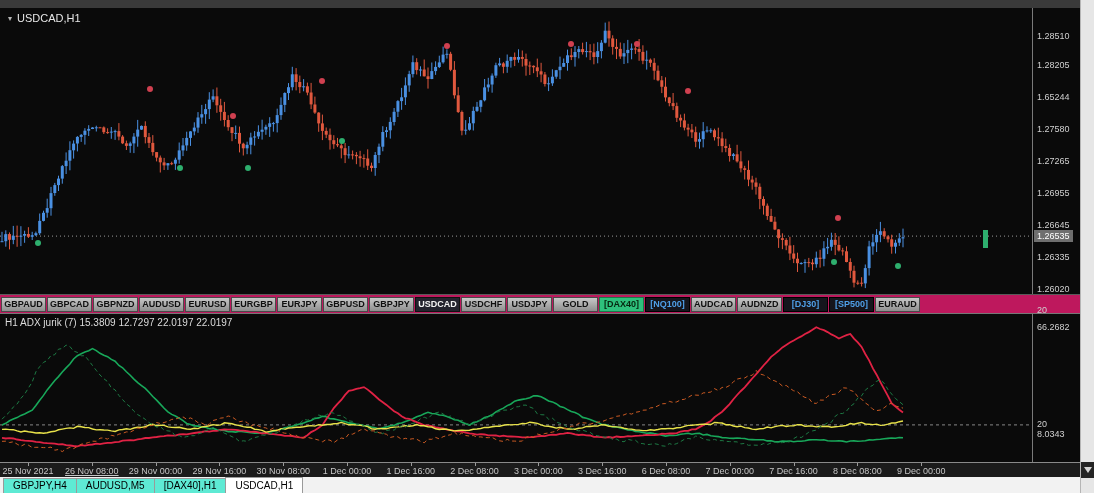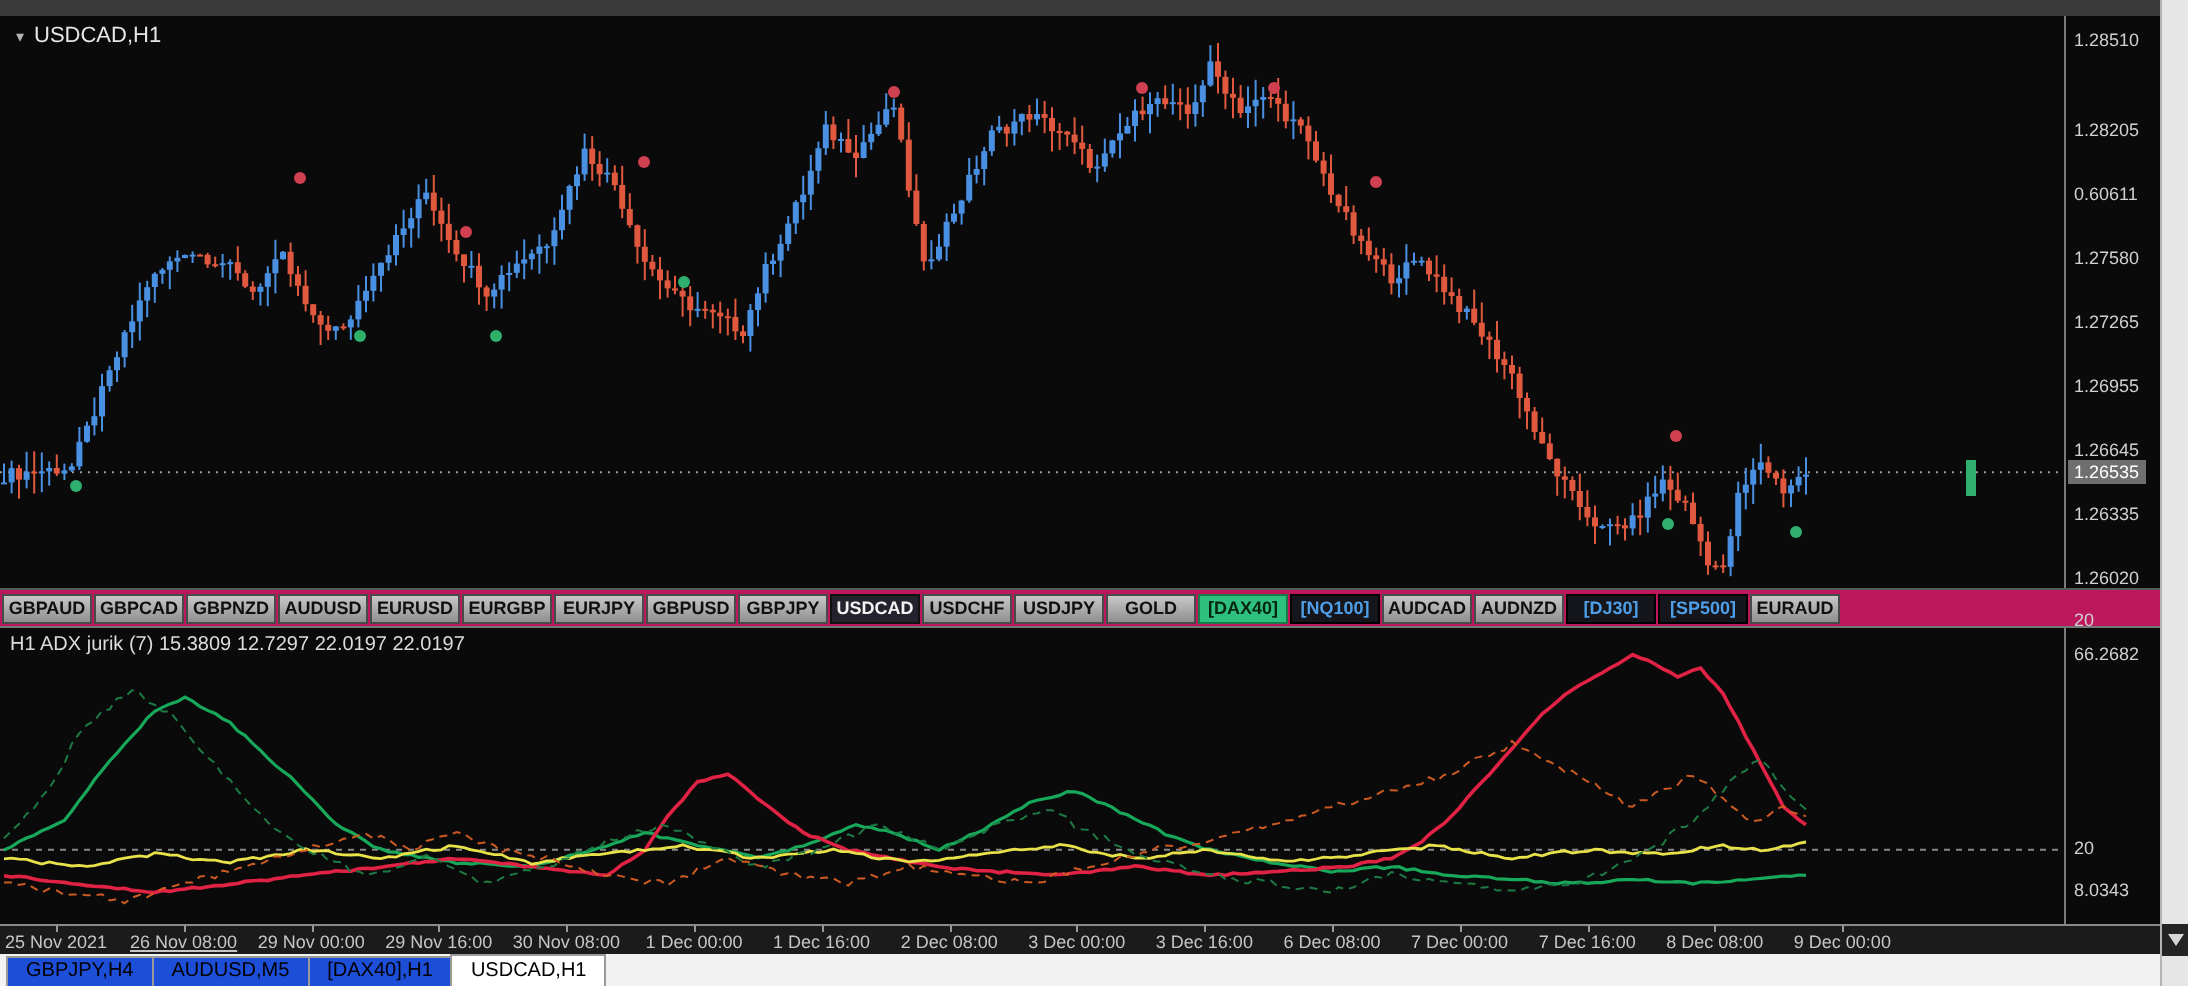--- a/index.html
+++ b/index.html
@@ -21,21 +21,21 @@
   #ind-svg{position:absolute;left:0;top:1px;width:1032px;height:148px;}
   #ind-label{position:absolute;left:5px;top:3px;font-size:10px;color:#dcdcdc;white-space:nowrap;}
   #ind-axis{position:absolute;left:1032px;top:313px;width:48px;height:149px;background:#0a0a0a;border-left:1px solid #7a7a7a;border-top:1px solid #777;z-index:3;}
   #time-axis{position:absolute;left:0;top:462px;width:1080px;height:15px;background:#1b1b1b;border-top:1px solid #8a8a8a;}
   .tick{position:absolute;top:0;width:1px;height:3px;background:#9a9a9a;}
   .tlabel{position:absolute;top:3px;transform:translateX(-50%);font-size:9px;color:#c6c6c6;white-space:nowrap;}
   #scrollbar{position:absolute;left:1080px;top:0;width:14px;height:493px;background:#e6e6e6;border-left:1px solid #b5b5b5;}
   #scroll-arrow{position:absolute;left:0;top:462px;width:13px;height:16px;background:#242424;display:flex;align-items:center;justify-content:center;cursor:pointer;}
   #scroll-arrow .tri{width:0;height:0;border-left:4px solid transparent;border-right:4px solid transparent;border-top:6px solid #d6d6d6;}
   #tab-bar{position:absolute;left:0;top:477px;width:1080px;height:16px;background:#f2f2f2;display:flex;align-items:flex-end;padding-left:3px;}
-  .chart-tab{height:15px;line-height:14px;padding:0 9px;font-size:10px;color:#000;background:#1d4ed8;border:1px solid #9a9a9a;border-bottom:none;margin-right:-1px;cursor:pointer;white-space:nowrap;}
+  .chart-tab{height:15px;line-height:14px;padding:0 9px;font-size:10px;color:#000;background:#5eead4;border:1px solid #9a9a9a;border-bottom:none;margin-right:-1px;cursor:pointer;white-space:nowrap;}
   .chart-tab.active{background:#fff;height:16px;line-height:15px;}
 </style>
 </head>
 <body>
 
 <div id="app">
 
   <div id="chart-area">
     <svg id="main-svg" xmlns="http://www.w3.org/2000/svg" viewBox="0 0 1032 286">
         <line x1="0" y1="228.1" x2="1032" y2="228.1" stroke="#9a9a9a" stroke-width="1" stroke-dasharray="1 3"></line>
@@ -535,23 +535,23 @@
         <circle cx="898" cy="258" r="3" fill="#2eaf6e"></circle>
         <rect x="983" y="222" width="5" height="18" fill="#2eaf6e"></rect>
       </svg>
     <div id="chart-title">
       <span id="collapse-icon">▾</span>
       <span>USDCAD,H1</span>
     </div>
   </div>
 
   <div id="main-axis">
-      <div class="axlabel" style="top: 7px;">1.28510</div>
+      <div class="axlabel" style="top: 23px;">1.28510</div>
       <div class="axlabel" style="top: 51.8925px;">1.28205</div>
-      <div class="axlabel" style="top: 84.1828px;">0.60611</div>
+      <div class="axlabel" style="top: 84.1828px;">1.65244</div>
       <div class="axlabel" style="top: 115.961px;">1.27580</div>
       <div class="axlabel" style="top: 148.251px;">1.27265</div>
       <div class="axlabel" style="top: 180.029px;">1.26955</div>
       <div class="axlabel" style="top: 211.806px;">1.26645</div>
       <div class="axlabel" style="top: 243.584px; text-align: center;">1.26335</div>
       <div class="axlabel" style="top: 275.875px;">1.26020</div>
       <div class="price-badge" style="top: 222.082px;">1.26535</div>
     </div>
 
   <div id="symbol-bar">
@@ -586,21 +586,21 @@
         <polyline points="2.0,104.2 5.8,100.4 9.5,97.0 13.3,92.0 17.1,89.0 20.9,83.3 24.6,79.2 28.4,73.0 32.2,67.0 35.9,56.8 39.7,51.6 43.5,47.4 47.2,45.5 51.0,40.4 54.8,39.7 58.5,34.2 62.3,33.5 66.1,30.1 69.9,31.5 73.6,36.1 77.4,37.4 81.2,40.8 84.9,40.7 88.7,45.5 92.5,50.5 96.3,55.4 100.0,60.0 103.8,63.7 107.6,66.6 111.3,72.8 115.1,74.9 118.9,80.4 122.6,84.6 126.4,88.8 130.2,91.8 133.9,96.2 137.7,99.6 141.5,101.8 145.3,104.3 149.0,107.6 152.8,109.8 156.6,112.1 160.3,111.5 164.1,115.2 167.9,115.9 171.7,116.3 175.4,121.1 179.2,120.6 183.0,122.5 186.7,121.6 190.5,120.7 194.3,120.7 198.0,118.9 201.8,117.9 205.6,115.7 209.3,114.5 213.1,112.5 216.9,114.5 220.7,116.0 224.4,118.2 228.2,119.7 232.0,121.7 235.7,123.2 239.5,126.5 243.3,125.8 247.1,126.3 250.8,124.0 254.6,122.6 258.4,121.7 262.1,120.0 265.9,120.3 269.7,118.7 273.4,118.6 277.2,117.9 281.0,114.6 284.8,114.1 288.5,110.8 292.3,110.9 296.1,108.9 299.8,108.6 303.6,104.4 307.4,105.1 311.1,104.3 314.9,102.8 318.7,100.0 322.4,101.1 326.2,100.1 330.0,97.2 333.8,98.2 337.5,100.4 341.3,100.4 345.1,102.8 348.8,105.8 352.6,106.4 356.4,109.3 360.1,109.2 363.9,110.8 367.7,113.2 371.5,115.8 375.2,117.4 379.0,116.8 382.8,118.8 386.5,115.5 390.3,114.8 394.1,115.1 397.9,111.9 401.6,111.0 405.4,112.4 409.2,109.1 412.9,108.4 416.7,107.1 420.5,103.7 424.2,102.2 428.0,103.7 431.8,99.7 435.6,97.9 439.3,97.0 443.1,98.9 446.9,102.0 450.6,101.1 454.4,103.7 458.2,106.2 461.9,105.3 465.7,108.1 469.5,109.6 473.3,109.3 477.0,105.7 480.8,105.6 484.6,103.6 488.3,102.4 492.1,101.3 495.9,97.6 499.6,96.4 503.4,95.2 507.2,95.0 510.9,94.5 514.7,92.0 518.5,91.7 522.3,90.2 526.0,90.1 529.8,92.0 533.6,93.5 537.3,98.9 541.1,99.7 544.9,99.9 548.6,104.4 552.4,103.0 556.2,107.0 560.0,108.3 563.7,109.4 567.5,112.3 571.3,113.1 575.0,114.9 578.8,115.9 582.6,115.2 586.4,116.4 590.1,117.3 593.9,120.2 597.7,120.7 601.4,121.7 605.2,122.2 609.0,121.7 612.7,124.6 616.5,124.1 620.3,126.3 624.0,126.7 627.8,124.3 631.6,125.2 635.4,125.2 639.1,128.4 642.9,128.6 646.7,129.7 650.4,129.3 654.2,128.6 658.0,129.4 661.8,130.8 665.5,131.2 669.3,128.6 673.1,129.7 676.8,128.6 680.6,126.6 684.4,124.3 688.1,123.4 691.9,124.1 695.7,121.0 699.5,121.9 703.2,123.9 707.0,124.8 710.8,125.3 714.5,124.4 718.3,125.7 722.1,125.6 725.8,126.3 729.6,126.6 733.4,126.7 737.1,126.9 740.9,128.9 744.7,128.4 748.5,130.3 752.2,130.0 756.0,130.2 759.8,130.3 763.5,128.6 767.3,129.5 771.1,128.0 774.9,127.1 778.6,127.9 782.4,127.6 786.2,127.3 789.9,126.7 793.7,123.6 797.5,121.4 801.2,122.6 805.0,120.0 808.8,117.2 812.5,115.9 816.3,115.1 820.1,111.7 823.9,110.1 827.6,107.8 831.4,107.3 835.2,101.3 838.9,98.6 842.7,98.5 846.5,96.1 850.3,91.4 854.0,88.7 857.8,83.0 861.6,80.8 865.3,75.1 869.1,72.1 872.9,70.3 876.6,66.2 880.4,64.9 884.2,68.3 888.0,74.6 891.7,79.1 895.5,83.5 899.3,86.6 903.0,89.7 " fill="none" stroke="#1d7a44" stroke-width="1" stroke-dasharray="4 3"></polyline>
         <polyline points="2.0,126.3 5.8,126.2 9.5,127.5 13.3,126.8 17.1,129.1 20.9,131.2 24.6,129.3 28.4,130.2 32.2,132.5 35.9,132.3 39.7,132.3 43.5,132.6 47.2,132.7 51.0,132.1 54.8,135.2 58.5,134.5 62.3,136.6 66.1,133.8 69.9,132.4 73.6,133.6 77.4,131.4 81.2,129.2 84.9,128.6 88.7,127.5 92.5,126.2 96.3,126.3 100.0,123.2 103.8,122.8 107.6,124.2 111.3,120.3 115.1,121.1 118.9,119.1 122.6,118.4 126.4,116.9 130.2,117.1 133.9,115.2 137.7,113.1 141.5,113.5 145.3,112.8 149.0,110.9 152.8,110.4 156.6,107.5 160.3,108.5 164.1,107.5 167.9,106.4 171.7,104.4 175.4,104.1 179.2,102.7 183.0,101.9 186.7,104.3 190.5,102.9 194.3,104.8 198.0,107.7 201.8,108.0 205.6,110.3 209.3,109.2 213.1,105.5 216.9,104.5 220.7,103.1 224.4,102.7 228.2,101.0 232.0,101.9 235.7,104.5 239.5,106.7 243.3,106.0 247.1,107.5 250.8,111.2 254.6,109.2 258.4,111.0 262.1,112.4 265.9,112.9 269.7,115.0 273.4,113.1 277.2,114.7 281.0,117.2 284.8,118.2 288.5,118.3 292.3,120.7 296.1,120.1 299.8,123.2 303.6,122.9 307.4,122.3 311.1,123.2 314.9,124.1 318.7,125.1 322.4,126.8 326.2,124.6 330.0,125.2 333.8,127.7 337.5,125.0 341.3,123.0 345.1,123.7 348.8,118.9 352.6,119.2 356.4,117.2 360.1,115.1 363.9,113.9 367.7,115.9 371.5,115.8 375.2,116.0 379.0,117.8 382.8,118.3 386.5,119.3 390.3,122.4 394.1,121.6 397.9,121.8 401.6,124.4 405.4,123.3 409.2,124.3 412.9,123.7 416.7,124.2 420.5,126.4 424.2,127.8 428.0,124.2 431.8,124.3 435.6,122.4 439.3,123.9 443.1,121.7 446.9,120.5 450.6,119.7 454.4,117.0 458.2,120.4 461.9,117.8 465.7,120.5 469.5,121.1 473.3,120.5 477.0,122.0 480.8,121.9 484.6,122.5 488.3,122.7 492.1,122.4 495.9,124.5 499.6,125.8 503.4,126.4 507.2,124.4 510.9,126.0 514.7,126.1 518.5,126.3 522.3,126.0 526.0,122.3 529.8,121.0 533.6,122.4 537.3,119.1 541.1,119.9 544.9,118.5 548.6,117.9 552.4,117.1 556.2,116.2 560.0,113.5 563.7,113.2 567.5,113.7 571.3,111.1 575.0,111.1 578.8,108.2 582.6,107.8 586.4,108.0 590.1,109.2 593.9,108.0 597.7,107.1 601.4,106.8 605.2,105.4 609.0,103.7 612.7,102.9 616.5,101.3 620.3,100.8 624.0,99.9 627.8,98.2 631.6,99.1 635.4,97.3 639.1,96.7 642.9,95.2 646.7,95.0 650.4,92.9 654.2,92.5 658.0,90.8 661.8,88.8 665.5,88.6 669.3,86.4 673.1,87.4 676.8,86.9 680.6,84.8 684.4,84.3 688.1,82.4 691.9,80.2 695.7,80.1 699.5,80.3 703.2,77.9 707.0,77.7 710.8,77.0 714.5,73.6 718.3,75.6 722.1,72.4 725.8,72.5 729.6,70.5 733.4,66.8 737.1,64.1 740.9,63.2 744.7,63.0 748.5,60.6 752.2,60.3 756.0,55.5 759.8,58.9 763.5,60.0 767.3,61.9 771.1,64.8 774.9,65.9 778.6,67.8 782.4,71.0 786.2,70.4 789.9,73.3 793.7,75.8 797.5,76.6 801.2,80.5 805.0,82.4 808.8,83.3 812.5,88.0 816.3,88.4 820.1,85.1 823.9,85.1 827.6,81.3 831.4,79.6 835.2,79.2 838.9,77.3 842.7,72.8 846.5,73.1 850.3,75.3 854.0,76.7 857.8,81.8 861.6,84.1 865.3,87.9 869.1,90.5 872.9,94.3 876.6,95.6 880.4,95.0 884.2,92.8 888.0,89.6 891.7,88.1 895.5,91.0 899.3,92.0 903.0,93.1 " fill="none" stroke="#cc5a22" stroke-width="1" stroke-dasharray="4 3"></polyline>
       </svg>
     <div id="ind-label">H1 ADX jurik (7) 15.3809 12.7297 22.0197 22.0197</div>
   </div>
 
   <div id="ind-axis">
       <div class="axlabel" style="top: -9px;">20</div>
       <div class="axlabel" style="top: 8.11866px;">66.2682</div>
       <div class="axlabel" style="top: 104.943px;">20</div>
-      <div class="axlabel" style="top: 126px; text-align: right;">8.0343</div>
+      <div class="axlabel" style="top: 115px; text-align: right;">8.0343</div>
     </div>
 
   <div id="time-axis">
       <div class="tick" style="left: 28px;"></div>
       <div class="tlabel" style="left: 28px; text-align: center;">25 Nov 2021</div>
       <div class="tick" style="left: 91.8px;"></div>
       <div class="tlabel" style="left: 91.8px; text-decoration: underline;">26 Nov 08:00</div>
       <div class="tick" style="left: 155.6px;"></div>
       <div class="tlabel" style="left: 155.6px;">29 Nov 00:00</div>
       <div class="tick" style="left: 219.4px;"></div>

